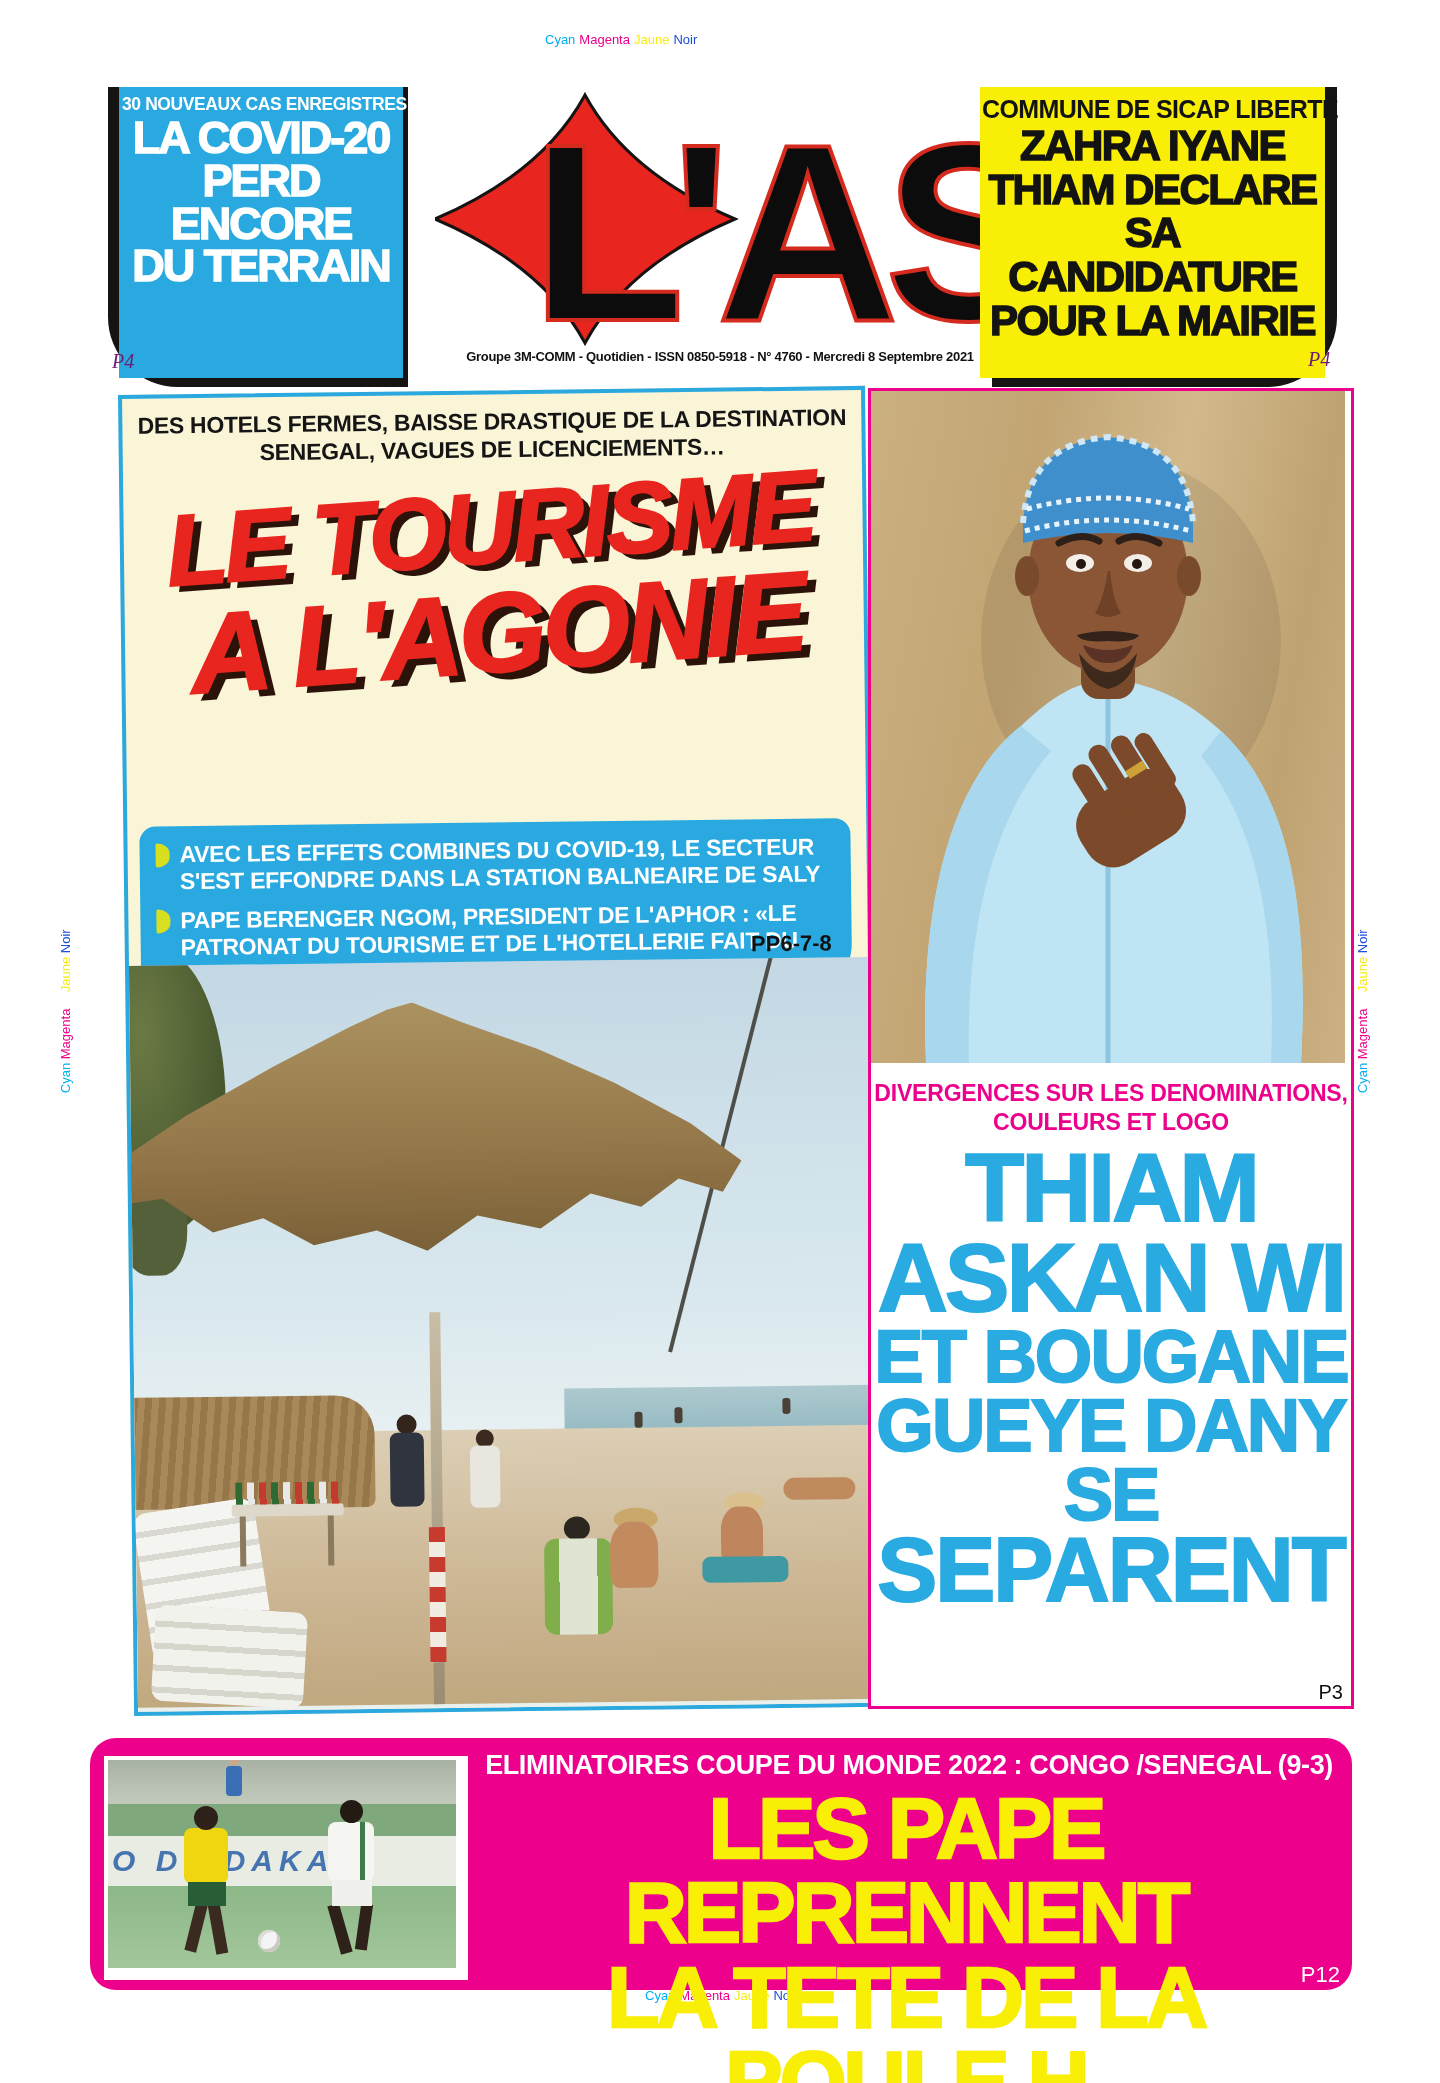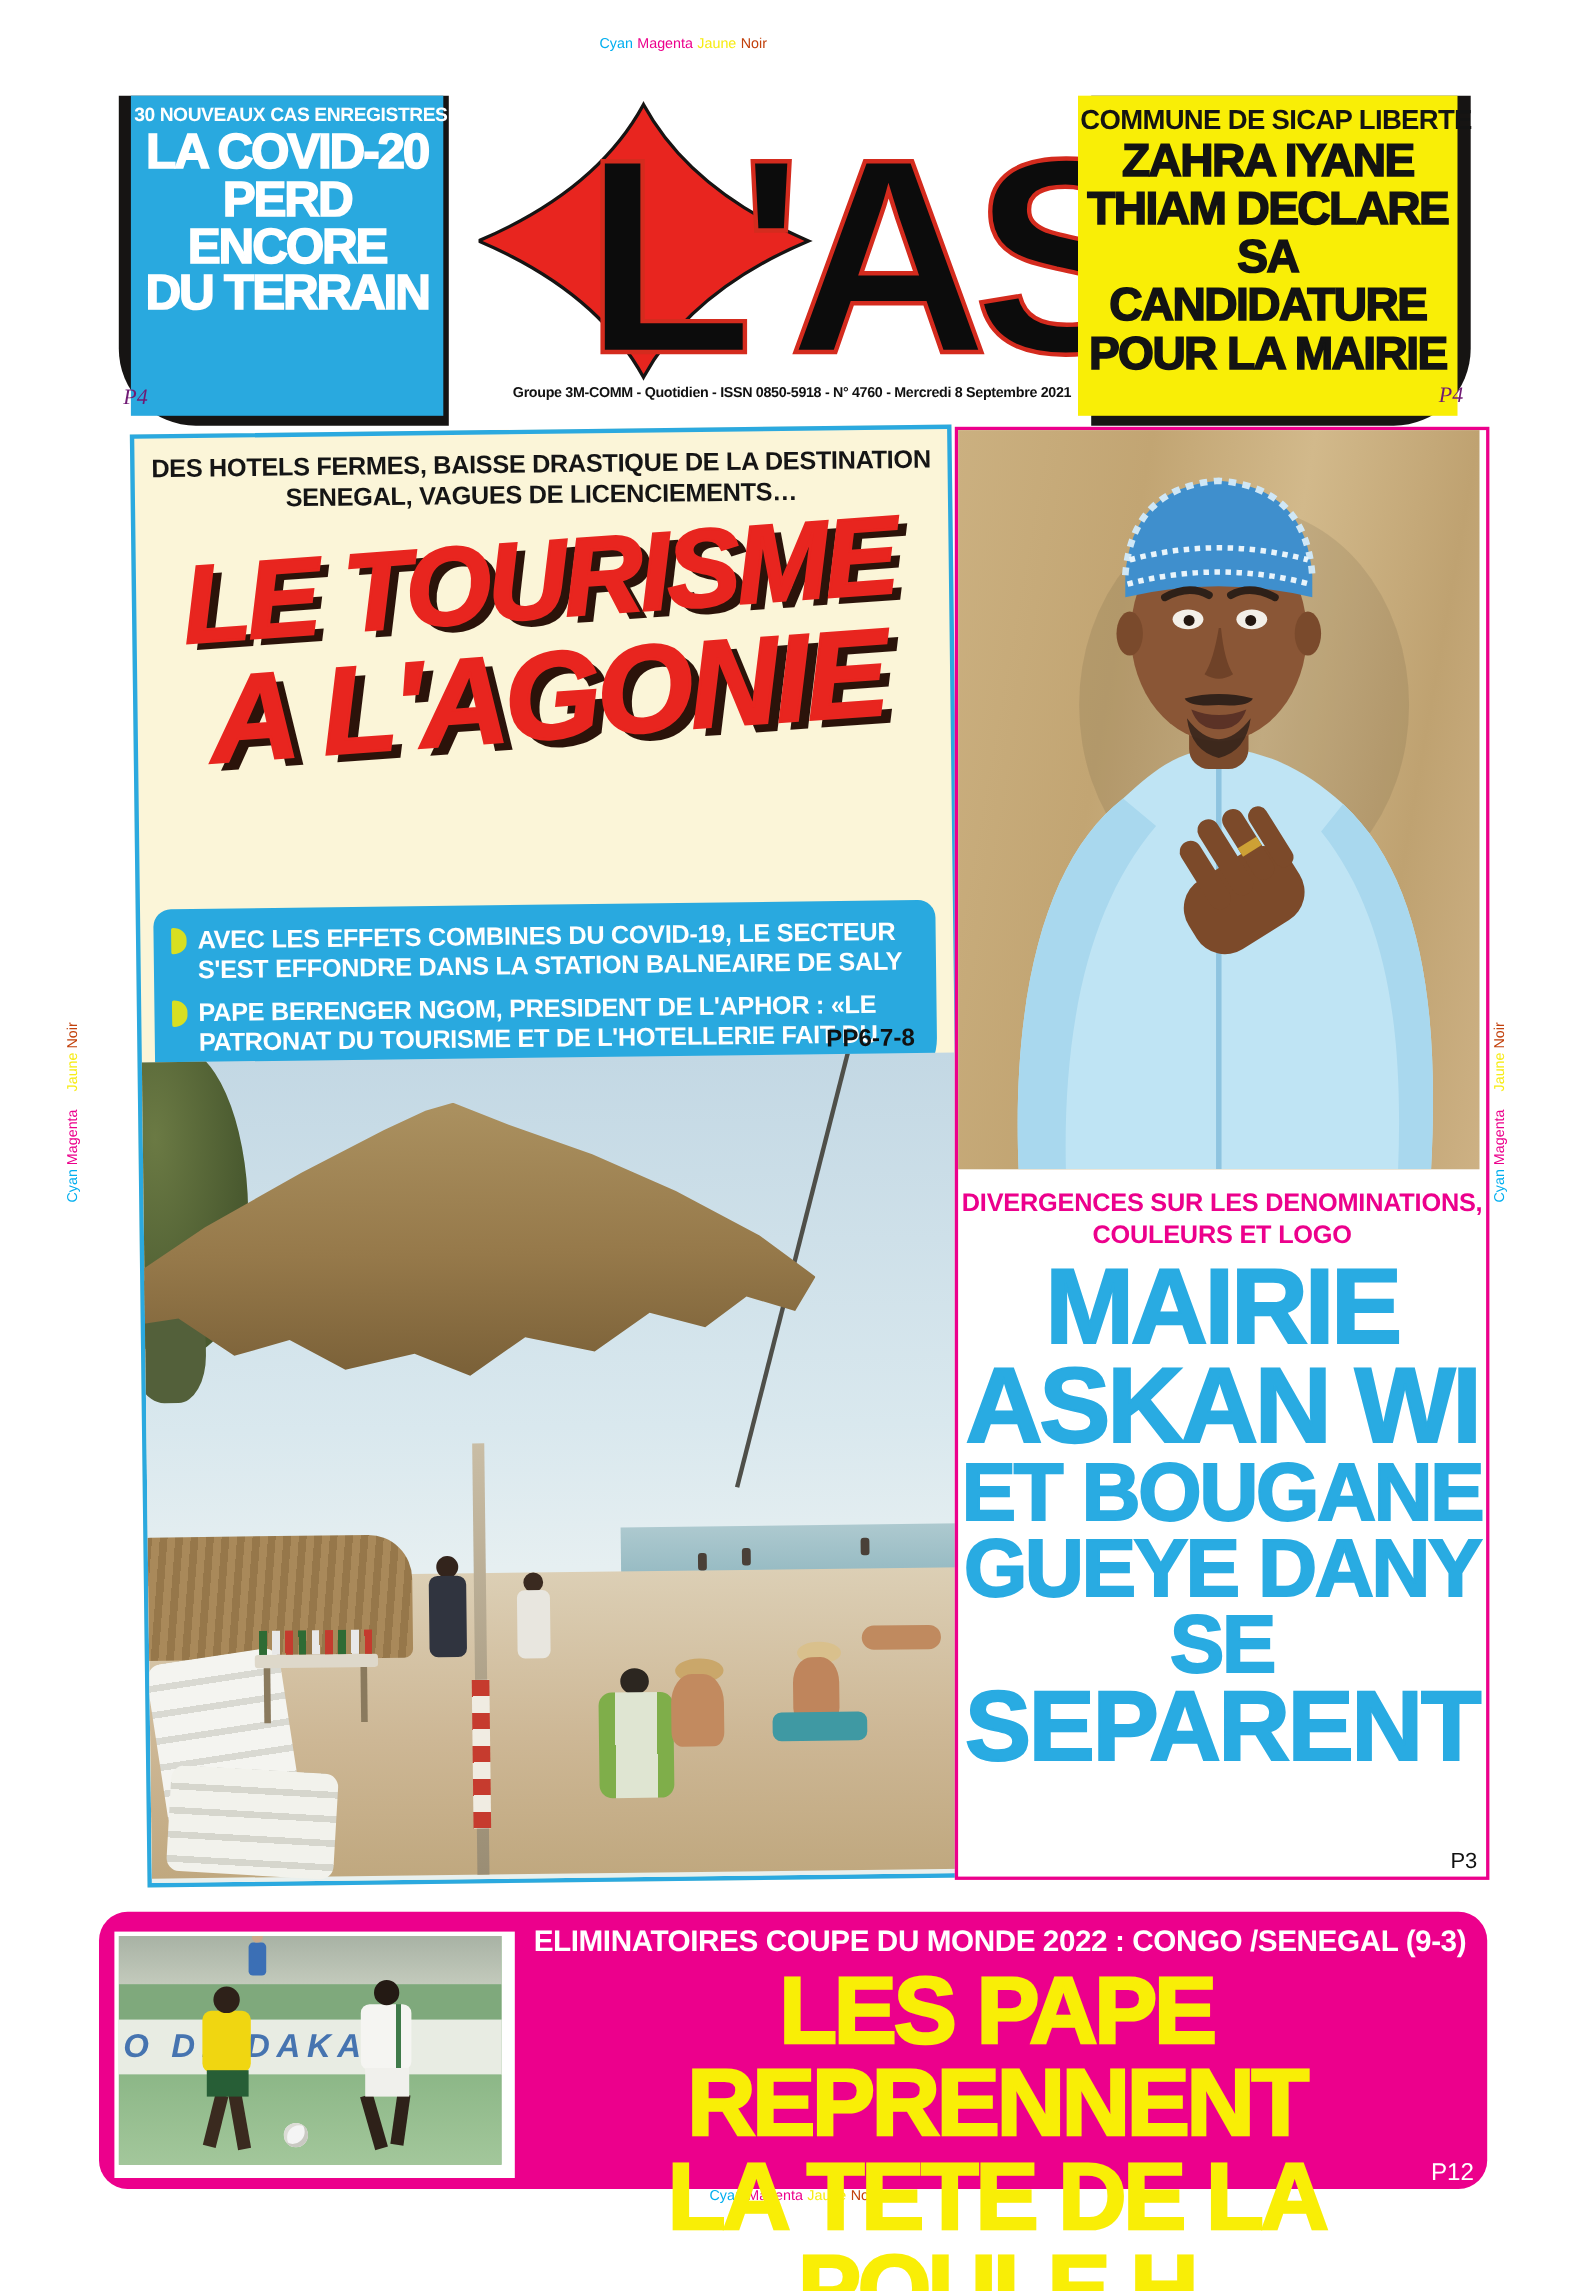--- a/index.html
+++ b/index.html
@@ -3,21 +3,21 @@
 <meta charset="utf-8">
 <style>
   html,body{margin:0;padding:0;background:#888;}
   #page{position:relative;width:1440px;height:2083px;background:#ffffff;overflow:hidden;
         font-family:"Liberation Sans",sans-serif;}
   .abs{position:absolute;}
   .ctr{text-align:center;}
 
   
   .reg{font-size:13px;font-weight:400;white-space:nowrap;letter-spacing:0;}
-  .reg .c{color:#00AEEF;margin-top:32px;} .reg .m{color:#EC008C;} .reg .j{color:#F7EC13;margin-top:12px;} .reg .n{color:#c2410c;}
+  .reg .c{color:#00AEEF;margin-top:32px;} .reg .m{color:#EC008C;} .reg .j{color:#F7EC13;margin-top:12px;} .reg .n{color:#1d4ed8;}
   .reg span{margin-right:4px;}
   .reg-v{writing-mode:vertical-rl;transform:rotate(180deg);}
   .reg-v span{margin:0 0 4px 0;}
 
   
   .covid-shadow{left:108px;top:87px;width:300px;height:300px;background:#161413;border-bottom-left-radius:70px;}
   .covid-box{left:119px;top:87px;width:284px;height:291px;background:#29A9DF;color:#fff;}
   .covid-kicker{margin:7px 3px 2px 3px;font-size:17.5px;font-weight:700;letter-spacing:-.4px;text-align:center;white-space:nowrap;}
   .covid-line{font-size:45px;font-weight:700;letter-spacing:-2px;line-height:.95;text-align:center;-webkit-text-stroke:1.5px #fff;}
   .pref-serif{font-family:"Liberation Serif",serif;font-style:italic;color:#701a75;font-size:20px;}
@@ -270,21 +270,21 @@
           <rect x="302" y="366" width="18" height="62" rx="9" fill="#7C4A2A"></rect>
           <rect x="280" y="390" width="20" height="9" fill="#CDA135"></rect>
         </g>
       </svg>
     </div>
     <div class="right-kicker ctr">
       <div>DIVERGENCES SUR LES DENOMINATIONS,</div>
       <div>COULEURS ET LOGO</div>
     </div>
     <div class="right-title ctr">
-      <div class="rt-xl">MAIRIE</div>
+      <div class="rt-xl">THIAM</div>
       <div class="rt-xl">ASKAN WI</div>
       <div class="rt-lg">ET BOUGANE</div>
       <div class="rt-lg">GUEYE DANY</div>
       <div class="rt-lg">SE</div>
       <div class="rt-xl2">SEPARENT</div>
     </div>
     <div class="p3ref">P3</div>
   </div>
 
   <div class="abs bottom-band">

